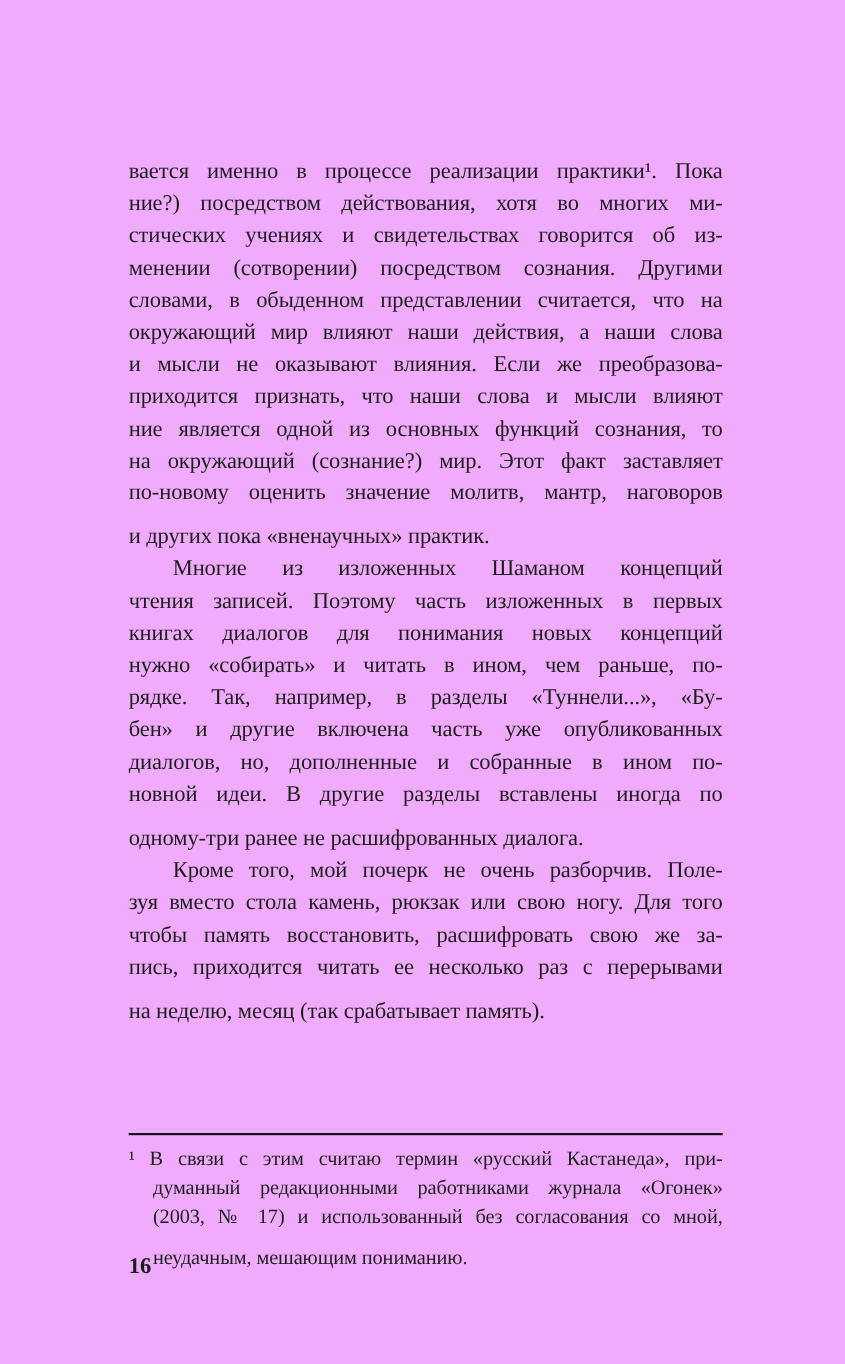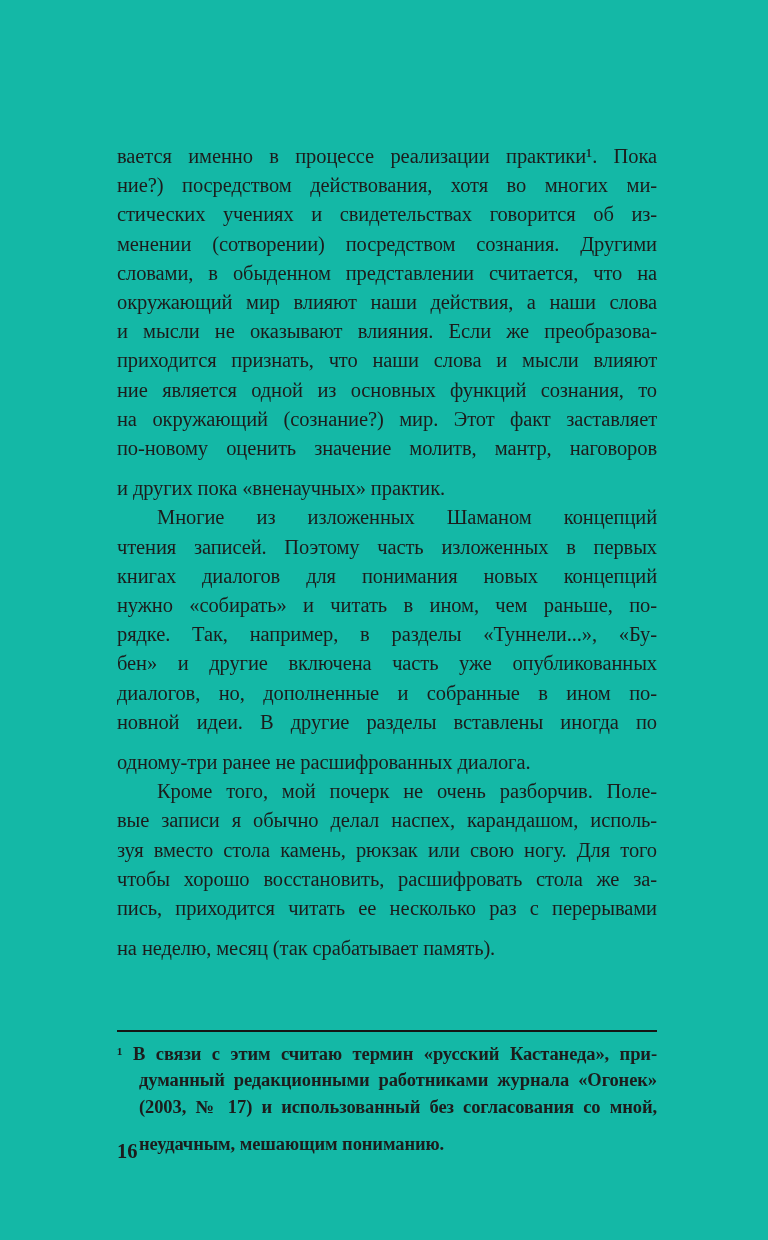--- a/index.html
+++ b/index.html
@@ -8,21 +8,21 @@
     height: 1240px;
     background: #ffffff;
     position: relative;
     font-family: "Liberation Serif", "DejaVu Serif", serif;
     color: #1c1c1c;
     overflow: hidden;
   }
   .page {
     position: absolute;
     inset: 0;
-    background: #14b8a6;
+    background: #f0abfc;
   }
   .text-block {
     position: absolute;
     left: 117px;
     top: 142px;
     width: 540px;
     font-size: 20.5px;
     line-height: 29.2px;
   }
   .para { margin: 0; }
@@ -41,21 +41,20 @@
     height: 2px;
     background: #151515;
   }
   .footnote {
     position: absolute;
     left: 117px;
     top: 1041px;
     width: 540px;
     font-size: 18.5px;
     line-height: 26.3px;
-    font-weight: bold;
   }
   .footnote .line.cont { padding-left: 22px; }
   .page-number {
     position: absolute;
     left: 117px;
     top: 1140px;
     font-size: 20.5px;
     color: #1c1c1c;
     font-weight: bold;
   }
@@ -85,23 +84,22 @@
         <div class="line">книгах диалогов для понимания новых концепций</div>
         <div class="line">нужно «собирать» и читать в ином, чем раньше, по-</div>
         <div class="line">рядке. Так, например, в разделы «Туннели...», «Бу-</div>
         <div class="line">бен» и другие включена часть уже опубликованных</div>
         <div class="line">диалогов, но, дополненные и собранные в ином по-</div>
         <div class="line">новной идеи. В другие разделы вставлены иногда по</div>
         <div class="line last">одному-три ранее не расшифрованных диалога.</div>
       </div>
       <div class="para">
         <div class="line indent">Кроме того, мой почерк не очень разборчив. Поле-</div>
-        <div class="line">вые записи я обычно делал наспех, карандашом, исполь-</div>
         <div class="line">зуя вместо стола камень, рюкзак или свою ногу. Для того</div>
-        <div class="line">чтобы хорошо восстановить, расшифровать стола же за-</div>
+        <div class="line">чтобы память восстановить, расшифровать свою же за-</div>
         <div class="line">пись, приходится читать ее несколько раз с перерывами</div>
         <div class="line last">на неделю, месяц (так срабатывает память).</div>
       </div>
     </main>
   <div class="footnote-rule"></div>
   <section class="footnote">
       <div class="line">¹  В связи с этим считаю термин «русский Кастанеда», при-</div>
       <div class="line cont">думанный редакционными работниками журнала «Огонек»</div>
       <div class="line cont">(2003, № 17) и использованный без согласования со мной,</div>
       <div class="line last cont">неудачным, мешающим пониманию.</div>

